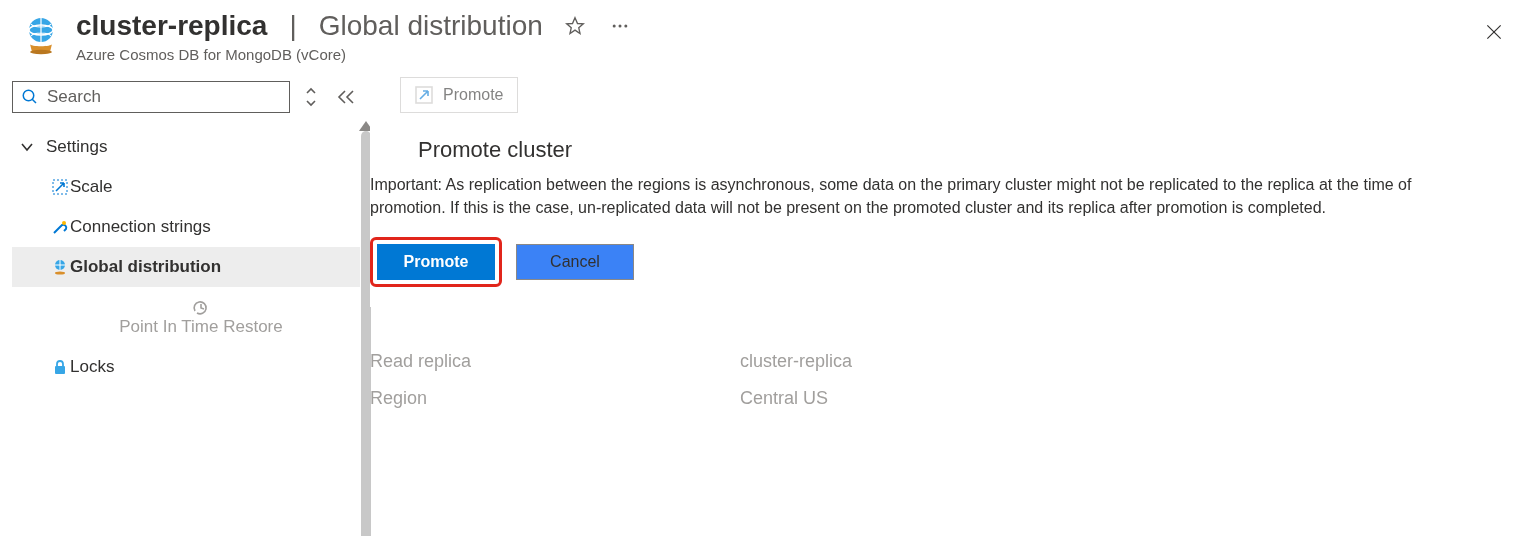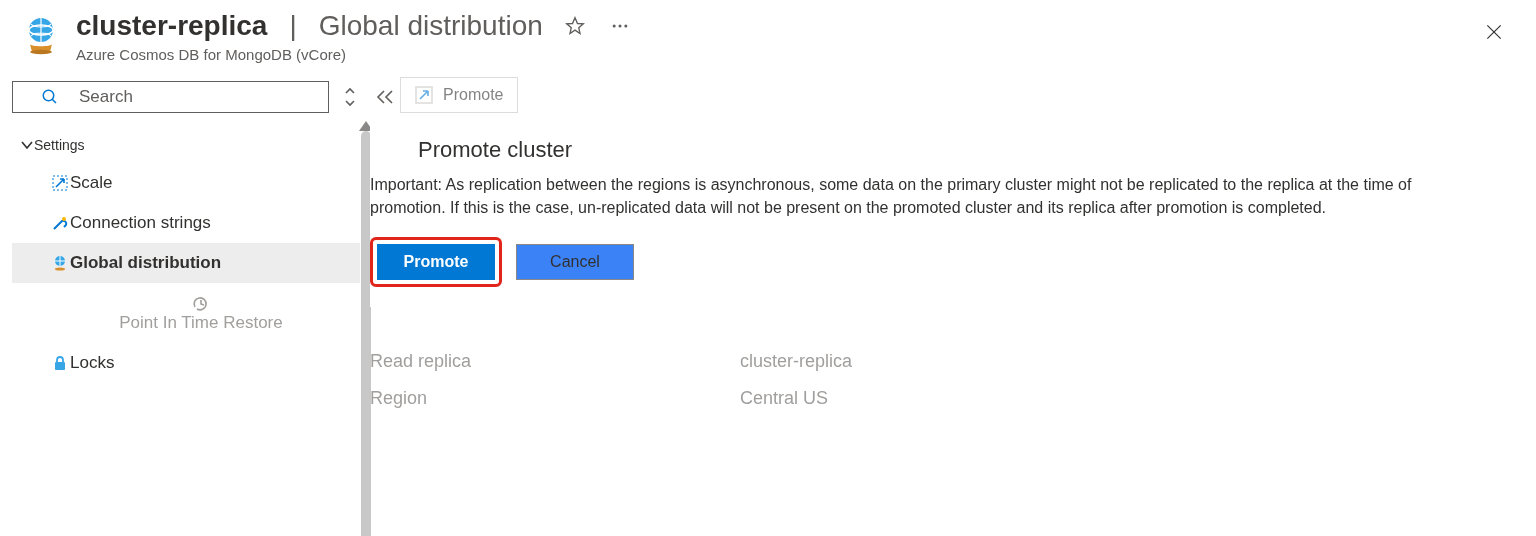--- a/index.html
+++ b/index.html
@@ -36,35 +36,35 @@
   .icon-btn { background: none; border: none; cursor: pointer; padding: 4px; color: inherit; }
 
   
   .body-row { display: flex; height: calc(100% - 84px); }
   .sidebar { width: 370px; padding: 8px 10px 0 12px; position: relative; }
   .main    { flex: 1; position: relative; padding-left: 30px; padding-top: 0; }
 
   
   .search-row { display:flex; align-items:center; gap:10px; margin-bottom: 14px; }
   .search-box {
-    display:flex; align-items:center; gap:20px;
-    border:1px solid #605e5c; padding:5px 28px; flex:1;
+    display:flex; align-items:center; gap:8px;
+    border:1px solid #605e5c; padding:5px 8px; flex:1;
     background:#fff;
   }
   .search-box input {
     border:none; outline:none; font-size:17px; color:#323130; flex:1;
     background:transparent;
   }
   .search-box input::placeholder { color:#605e5c; }
   .collapse-dbl { color:#605e5c; }
 
   
   .nav-section {
-    display:flex; align-items:center; 
-    padding:10px 8px; font-size:14px; cursor:pointer;
+    display:flex; align-items:center; gap:12px;
+    padding:10px 8px; font-size:17px; cursor:pointer;
   }
   .nav-item {
     display:flex; align-items:center; 
     padding:10px 8px 10px 38px; font-size:17px;
     cursor:pointer;
   }
   .nav-item.selected { background:#ededed; font-weight:600; }
   .nav-item.disabled { color:#a19f9d;flex-direction:column; }
   .nav-icon { width:20px; height:20px; display:flex; align-items:center; justify-content:center; }
 

